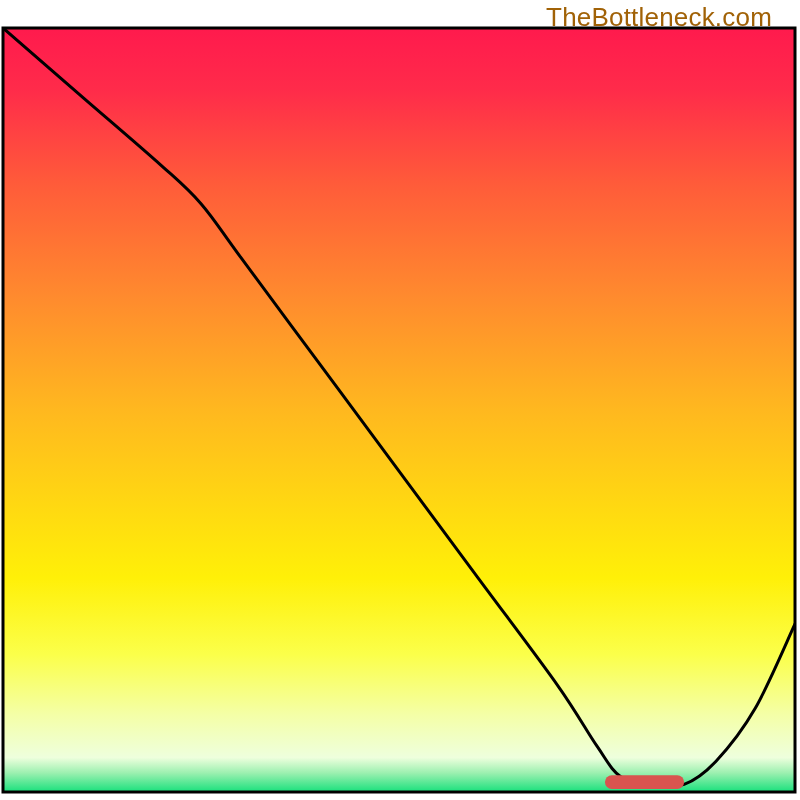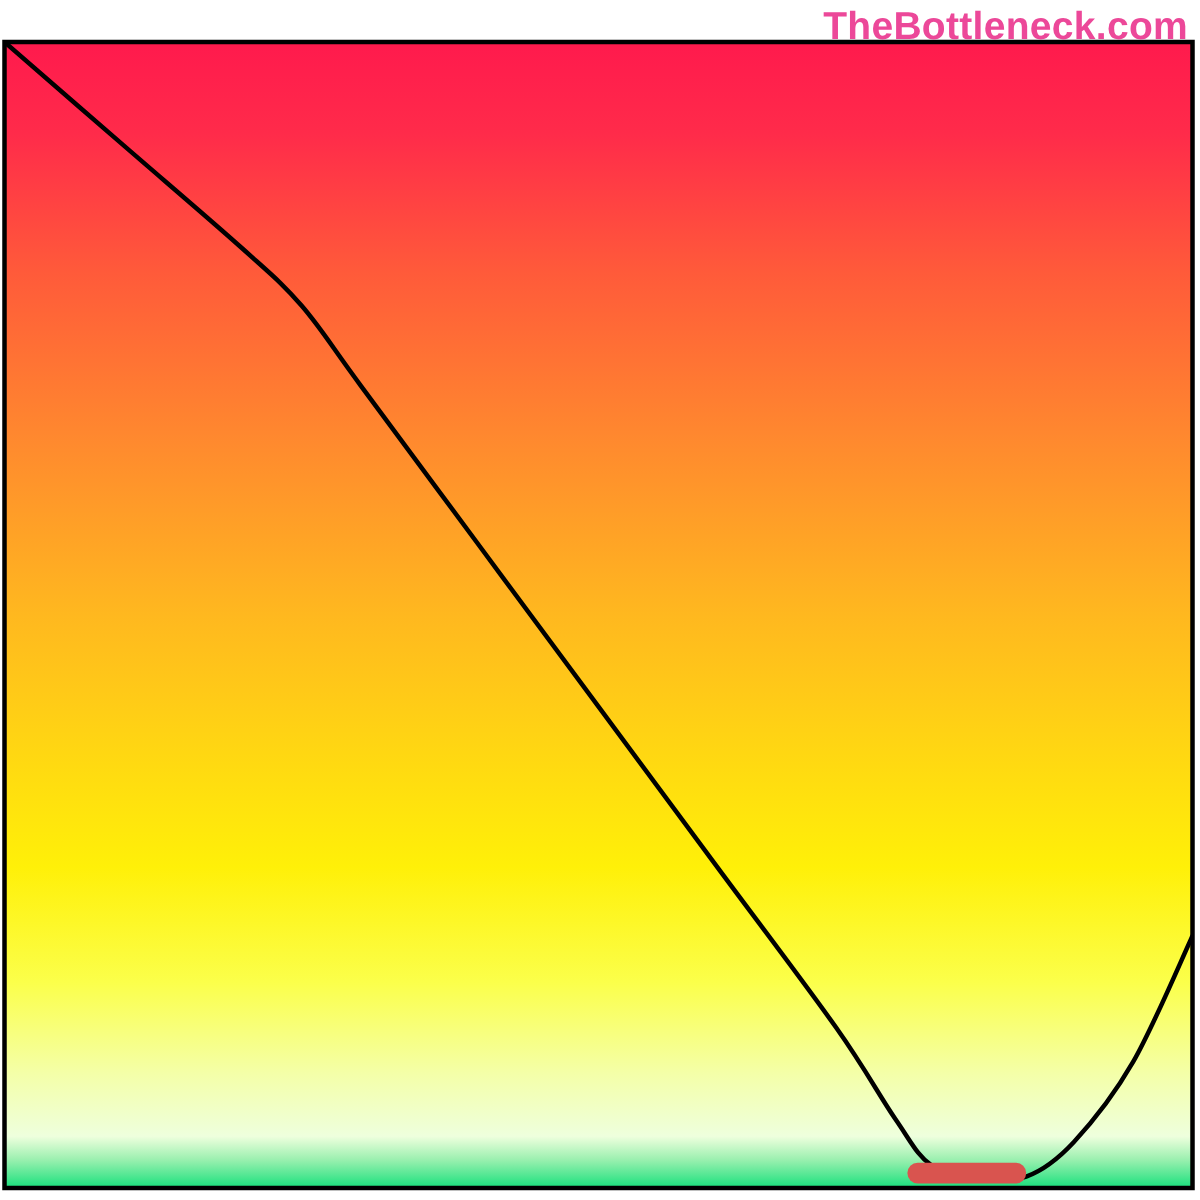--- a/index.html
+++ b/index.html
@@ -11,24 +11,24 @@
     font-family: Arial, Helvetica, sans-serif;
   }
   .chart-container {
     position: relative;
     width: 800px;
     height: 800px;
   }
   .watermark {
     position: absolute;
     top: 2px;
-    right: 8px;
+    right: 28px;
     font-size: 26px;
-    color: #ec4899;
-    font-weight: 700;
+    color: #a16207;
+    font-weight: 400;
     letter-spacing: 0.2px;
     z-index: 10;
   }
   svg {
     display: block;
   }
 </style>
 </head>
 <body>
 

